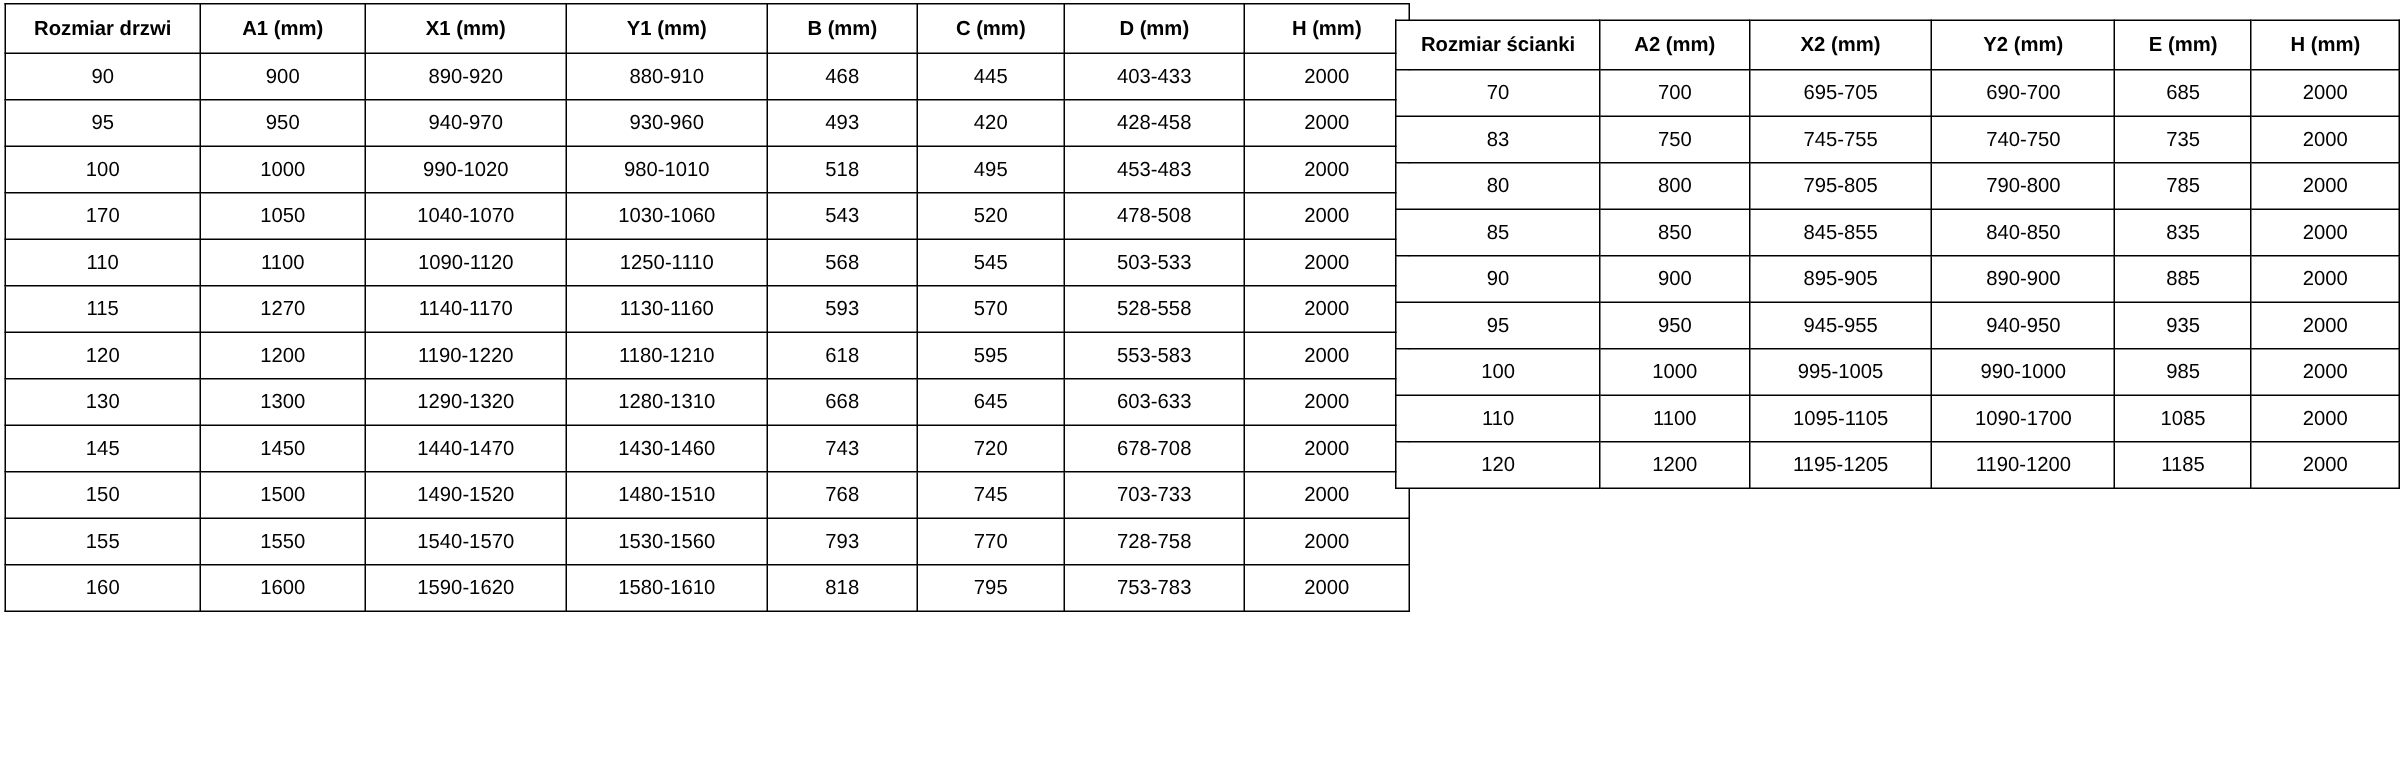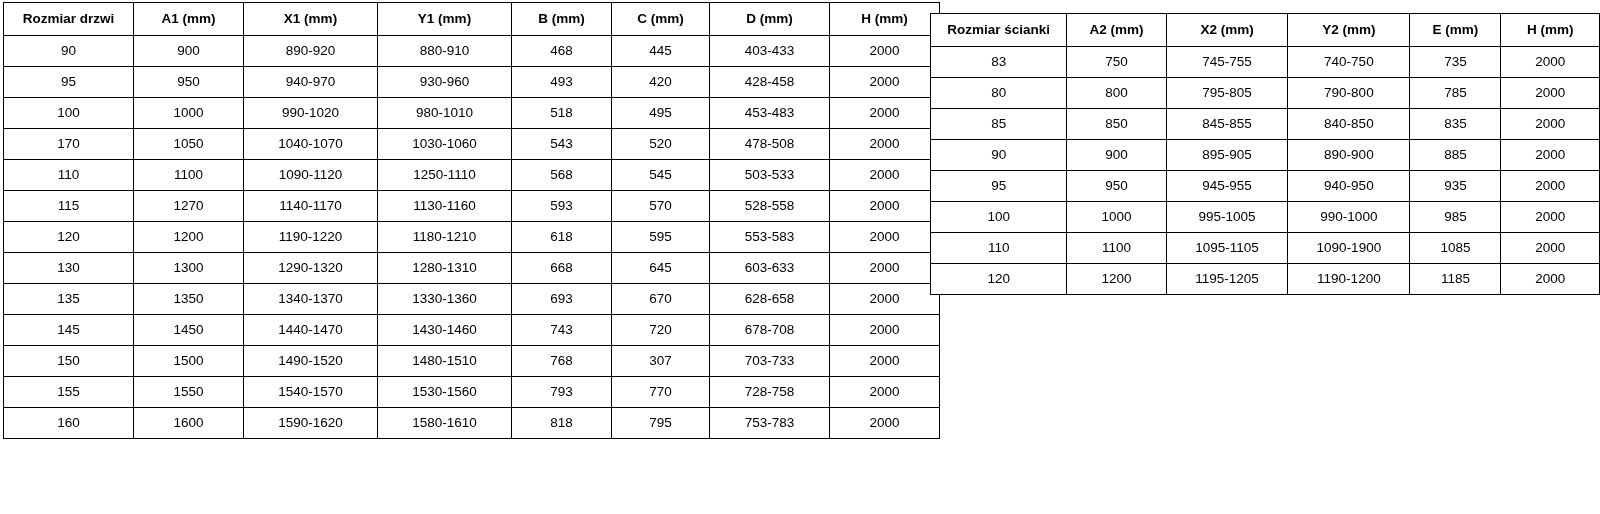--- a/index.html
+++ b/index.html
@@ -172,46 +172,36 @@
             <td>130</td>
             <td>1300</td>
             <td>1290-1320</td>
             <td>1280-1310</td>
             <td>668</td>
             <td>645</td>
             <td>603-633</td>
             <td>2000</td>
           </tr>
         <tr>
-            <td>135</td>
-            <td>1350</td>
-            <td>1340-1370</td>
-            <td>1330-1360</td>
-            <td>693</td>
-            <td>670</td>
-            <td>628-658</td>
-            <td>2000</td>
-          </tr>
-        <tr>
             <td>145</td>
             <td>1450</td>
             <td>1440-1470</td>
             <td>1430-1460</td>
             <td>743</td>
             <td>720</td>
             <td>678-708</td>
             <td>2000</td>
           </tr>
         <tr>
             <td>150</td>
             <td>1500</td>
             <td>1490-1520</td>
             <td>1480-1510</td>
             <td>768</td>
-            <td>307</td>
+            <td>745</td>
             <td>703-733</td>
             <td>2000</td>
           </tr>
         <tr>
             <td>155</td>
             <td>1550</td>
             <td>1540-1570</td>
             <td>1530-1560</td>
             <td>793</td>
             <td>770</td>
@@ -247,20 +237,28 @@
           <th>Rozmiar ścianki</th>
           <th>A2 (mm)</th>
           <th>X2 (mm)</th>
           <th>Y2 (mm)</th>
           <th>E (mm)</th>
           <th>H (mm)</th>
         </tr>
       </thead>
       <tbody>
         <tr>
+            <td>70</td>
+            <td>700</td>
+            <td>695-705</td>
+            <td>690-700</td>
+            <td>685</td>
+            <td>2000</td>
+          </tr>
+        <tr>
             <td>83</td>
             <td>750</td>
             <td>745-755</td>
             <td>740-750</td>
             <td>735</td>
             <td>2000</td>
           </tr>
         <tr>
             <td>80</td>
             <td>800</td>
@@ -298,21 +296,21 @@
             <td>1000</td>
             <td>995-1005</td>
             <td>990-1000</td>
             <td>985</td>
             <td>2000</td>
           </tr>
         <tr>
             <td>110</td>
             <td>1100</td>
             <td>1095-1105</td>
-            <td>1090-1900</td>
+            <td>1090-1700</td>
             <td>1085</td>
             <td>2000</td>
           </tr>
         <tr>
             <td>120</td>
             <td>1200</td>
             <td>1195-1205</td>
             <td>1190-1200</td>
             <td>1185</td>
             <td>2000</td>

